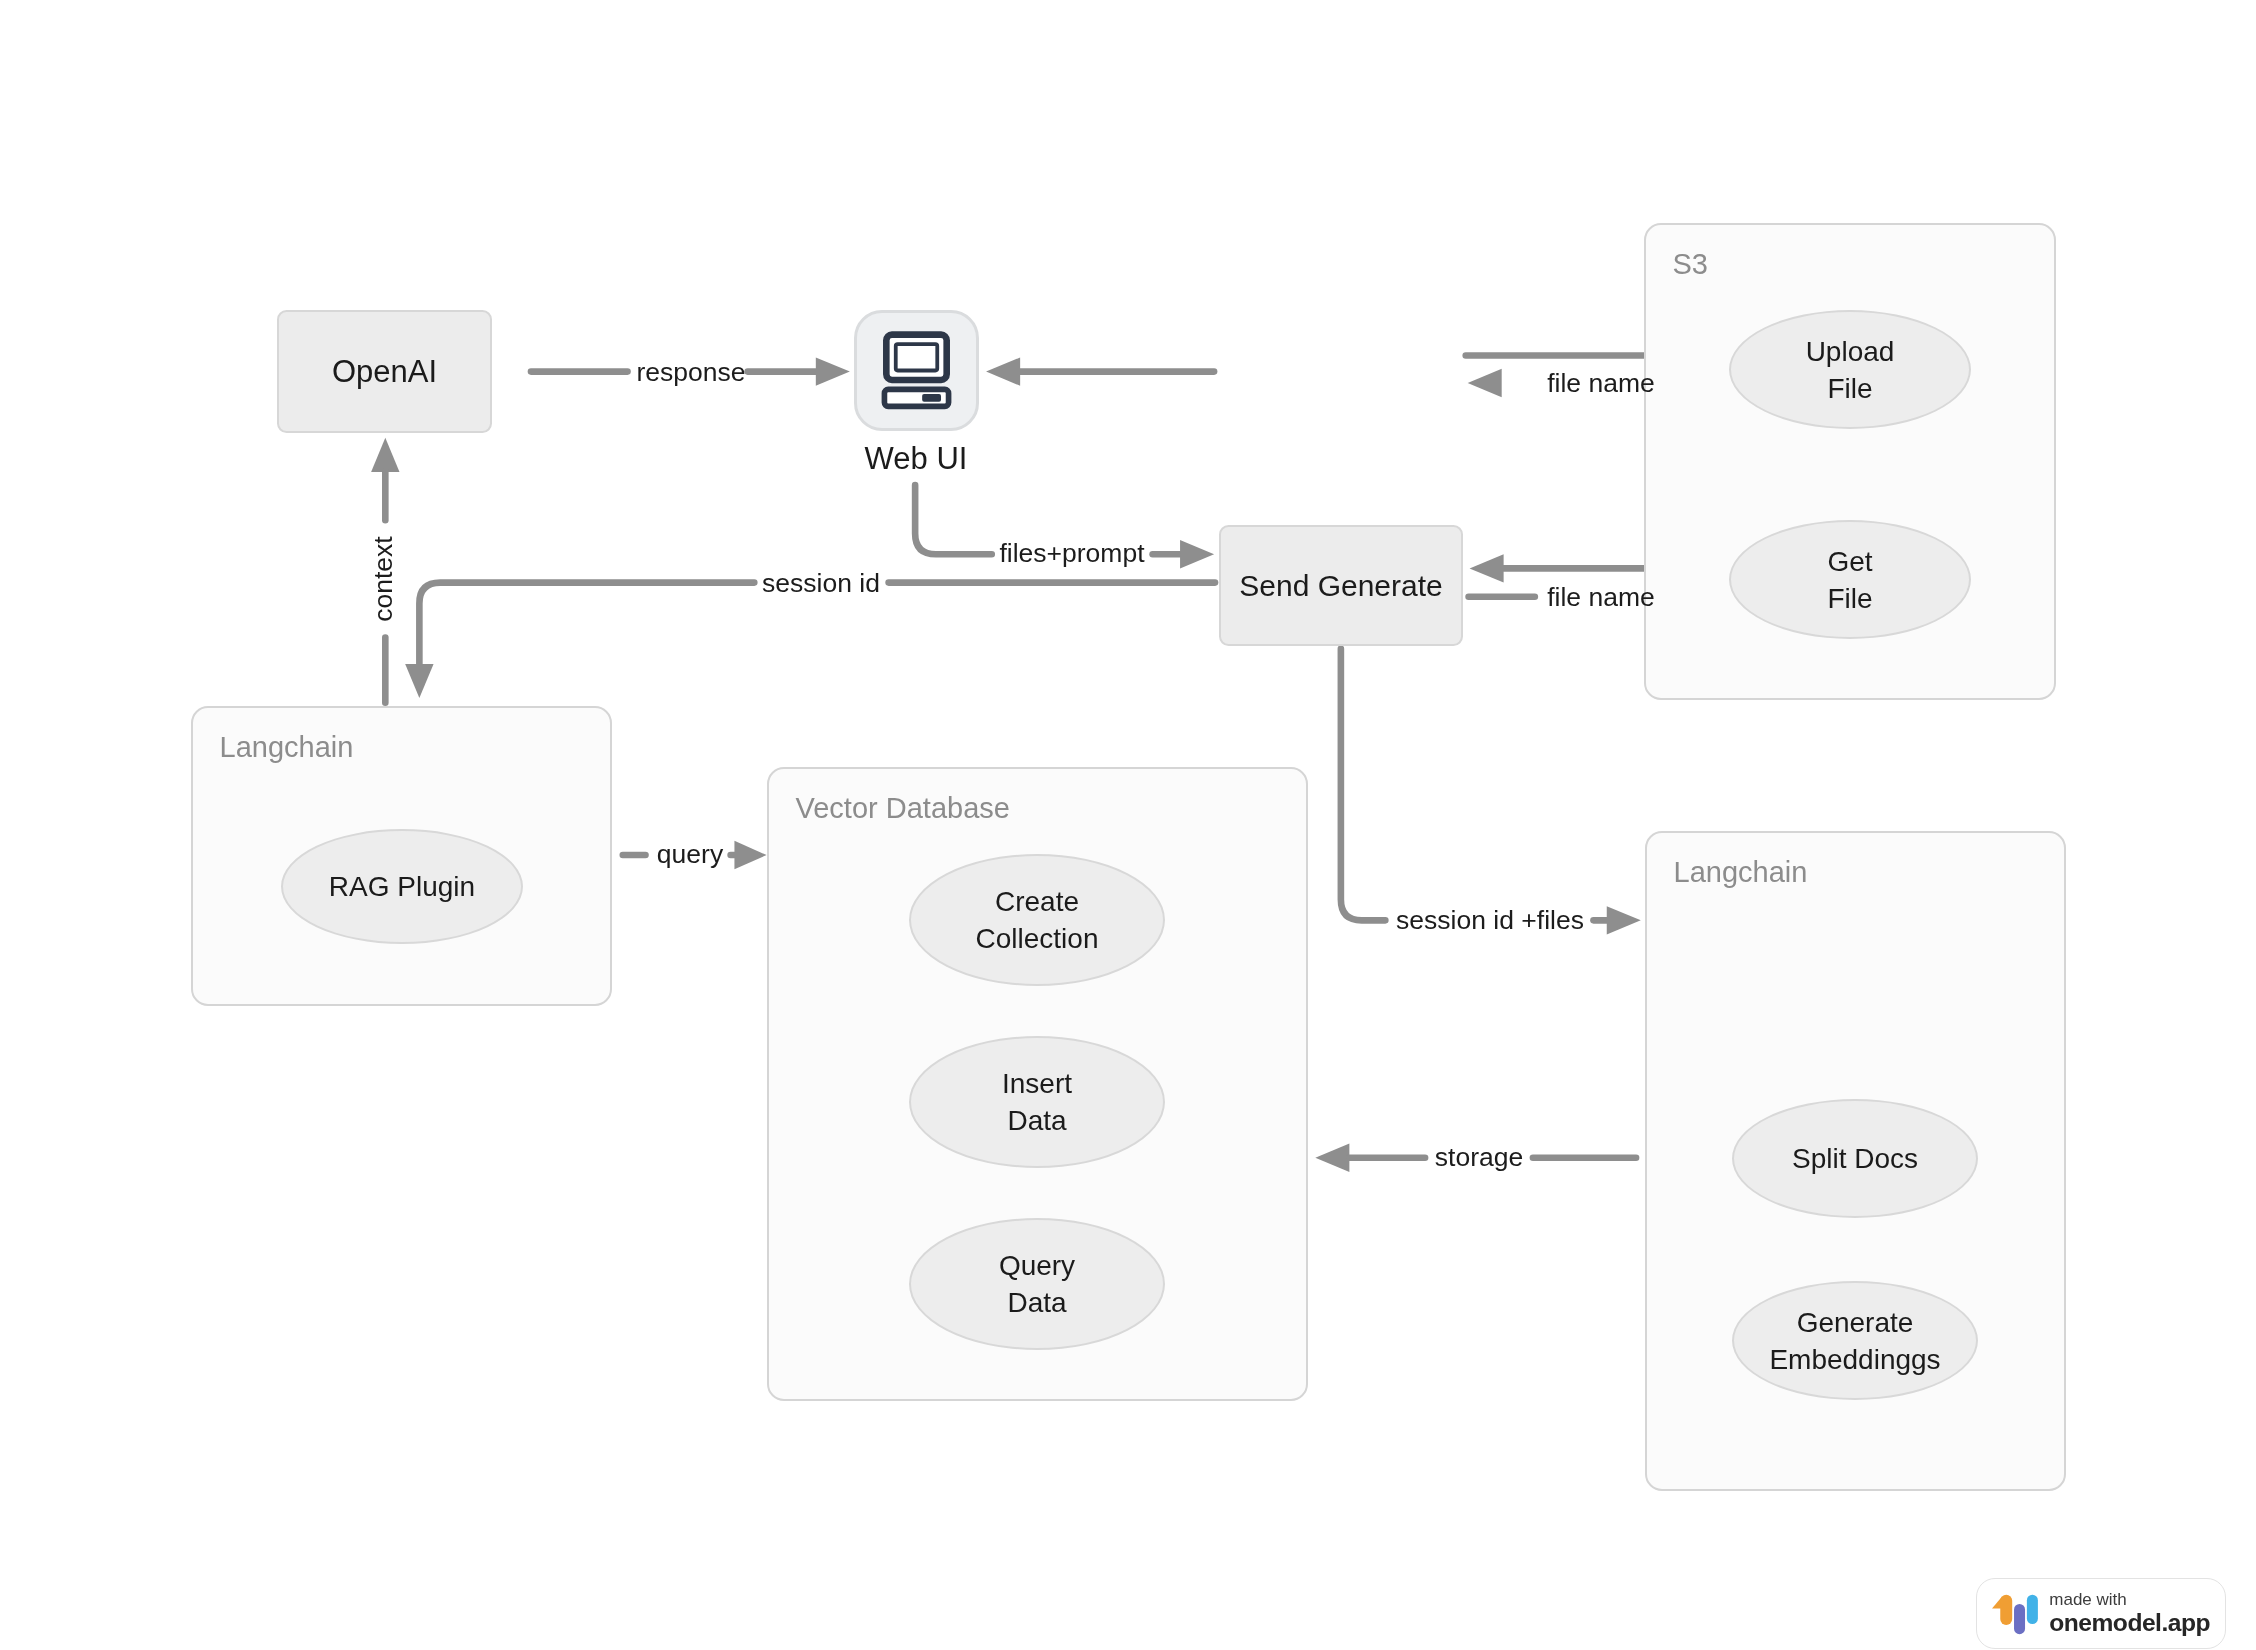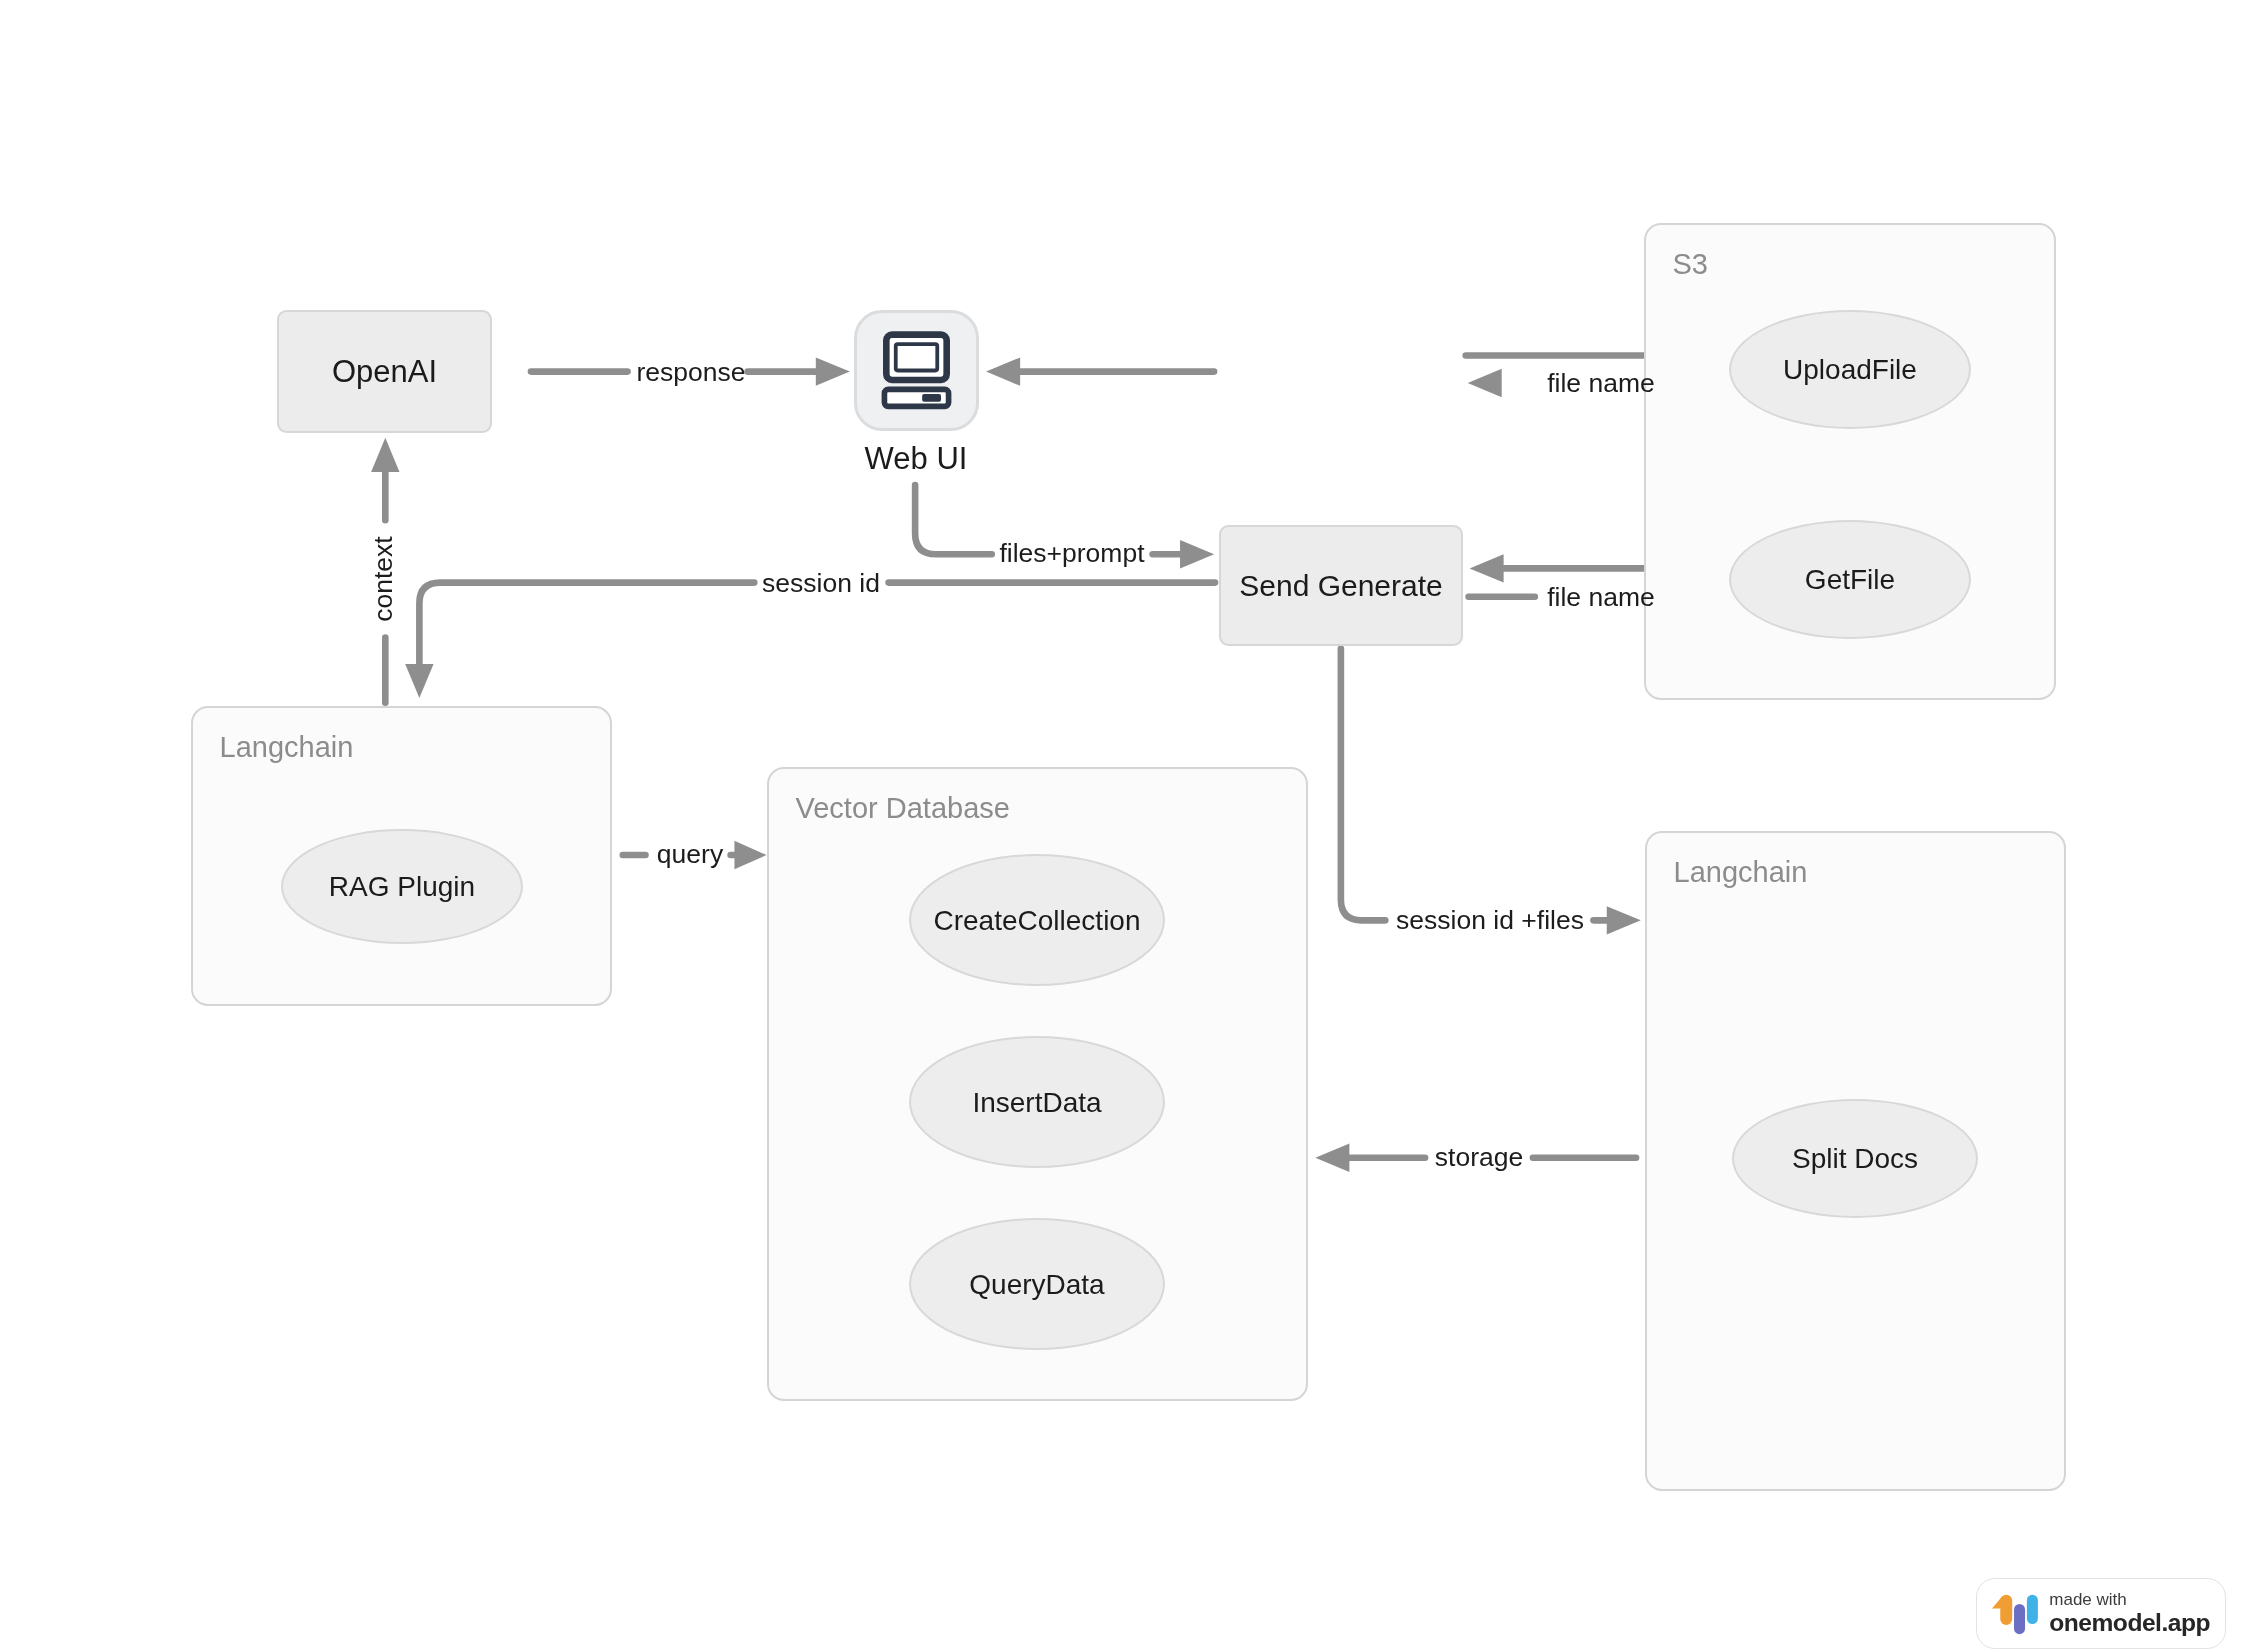--- a/index.html
+++ b/index.html
@@ -53,21 +53,21 @@
     color: #1b1b1b;
   }
 
   .ellipse {
     position: absolute;
     background: #ededed;
     border: 2.8px solid #d8d8d8;
     border-radius: 50%;
     box-sizing: border-box;
     display: flex;
-    flex-direction: row;
+    flex-direction: column;
     align-items: center;
     justify-content: center;
     font-size: 28px;
     line-height: 37px;
     color: #1b1b1b;
     text-align: center;
   }
 
   .icon-tile {
     position: absolute;
@@ -237,20 +237,24 @@
   <div class="ellipse" style="left:909px; top:1187px; width:256px; height:132px;">
     <span>Query</span>
     <span>Data</span>
   </div>
 
 
   <div class="ellipse" style="left:1732px; top:1068px; width:246px; height:119px;">
     <span>Split Docs</span>
   </div>
 
+  <div class="ellipse" style="left:1732px; top:1250px; width:246px; height:119px;">
+    <span>Generate</span>
+    <span>Embeddinggs</span>
+  </div>
 
   <div class="node" style="left:277px; top:279px; width:215px; height:123px; font-size:31px;">
     <span>OpenAI</span>
   </div>
 
 
   <div class="node" style="left:1219px; top:494px; width:244px; height:121px;">
     <span>Send Generate</span>
   </div>
 

